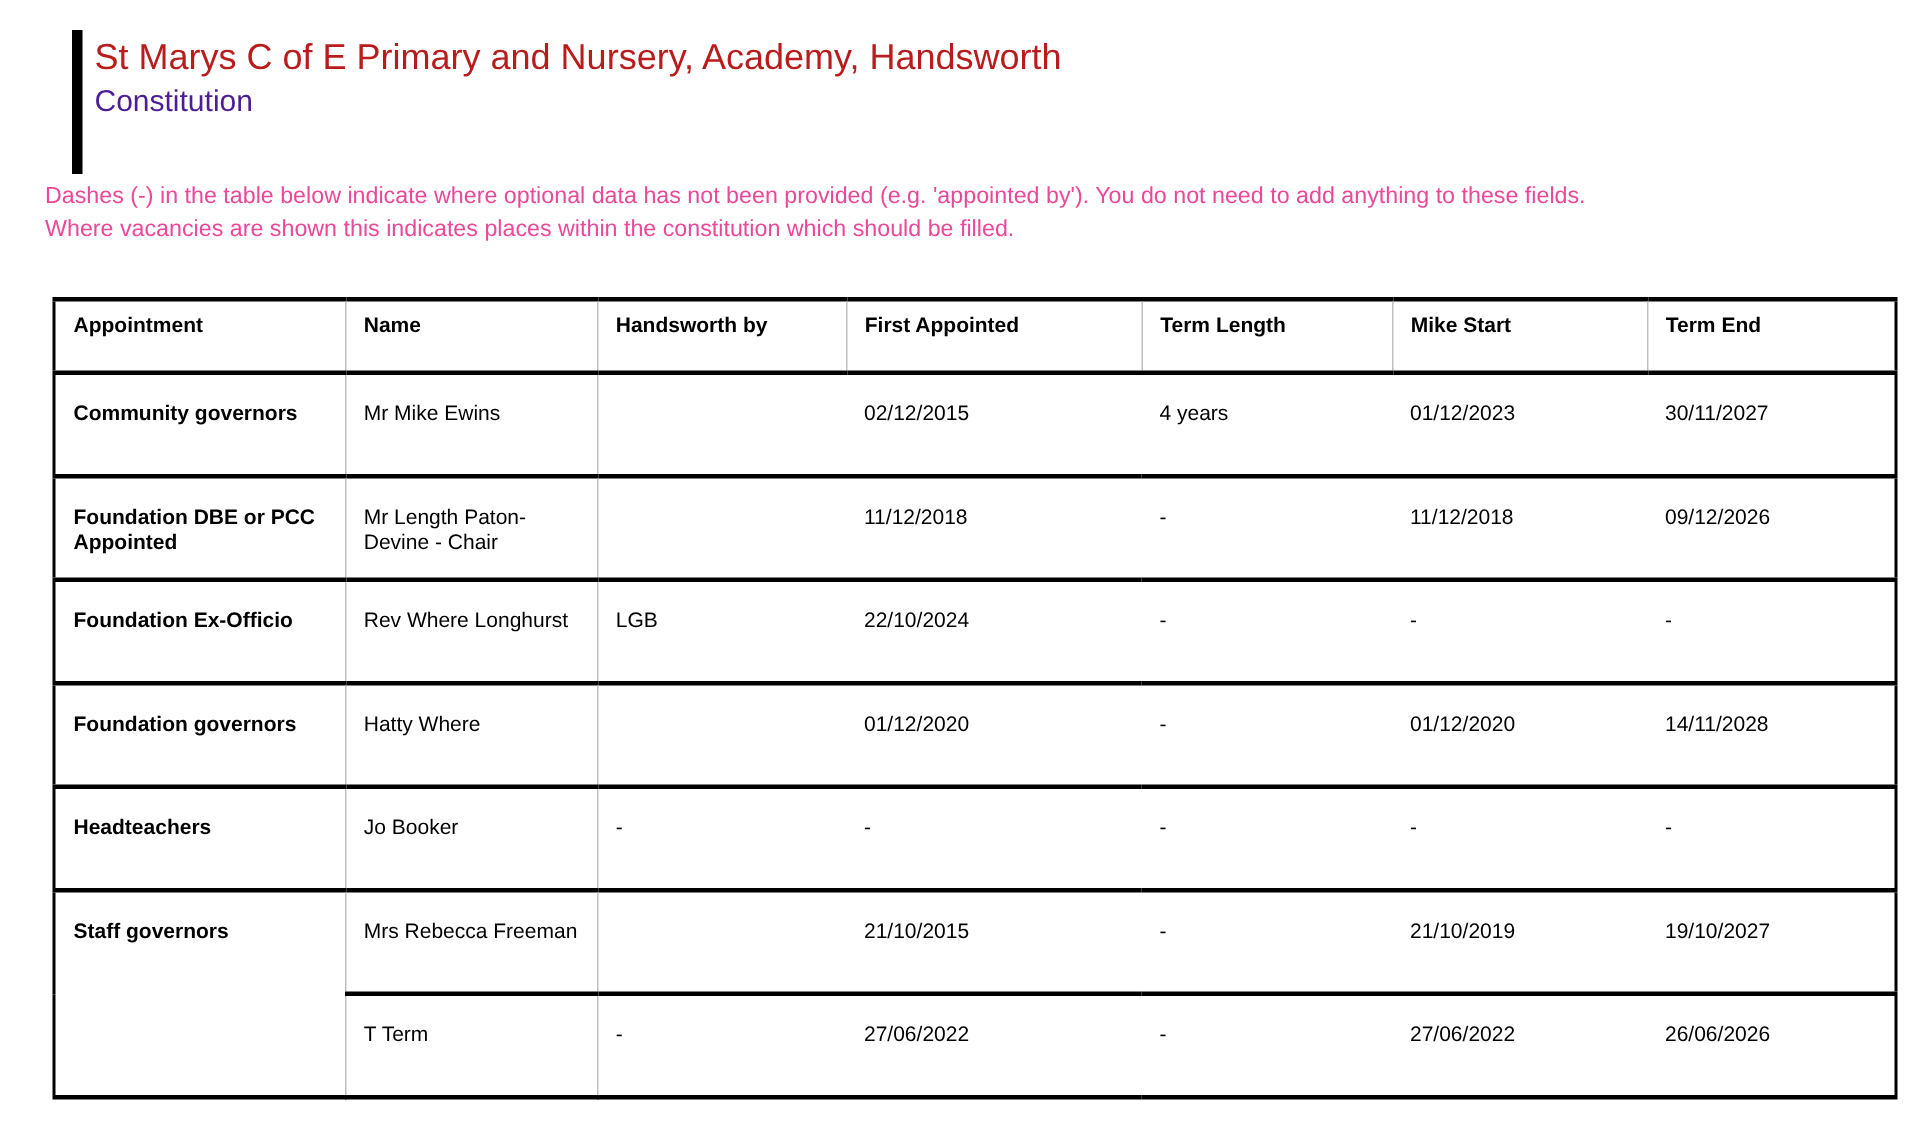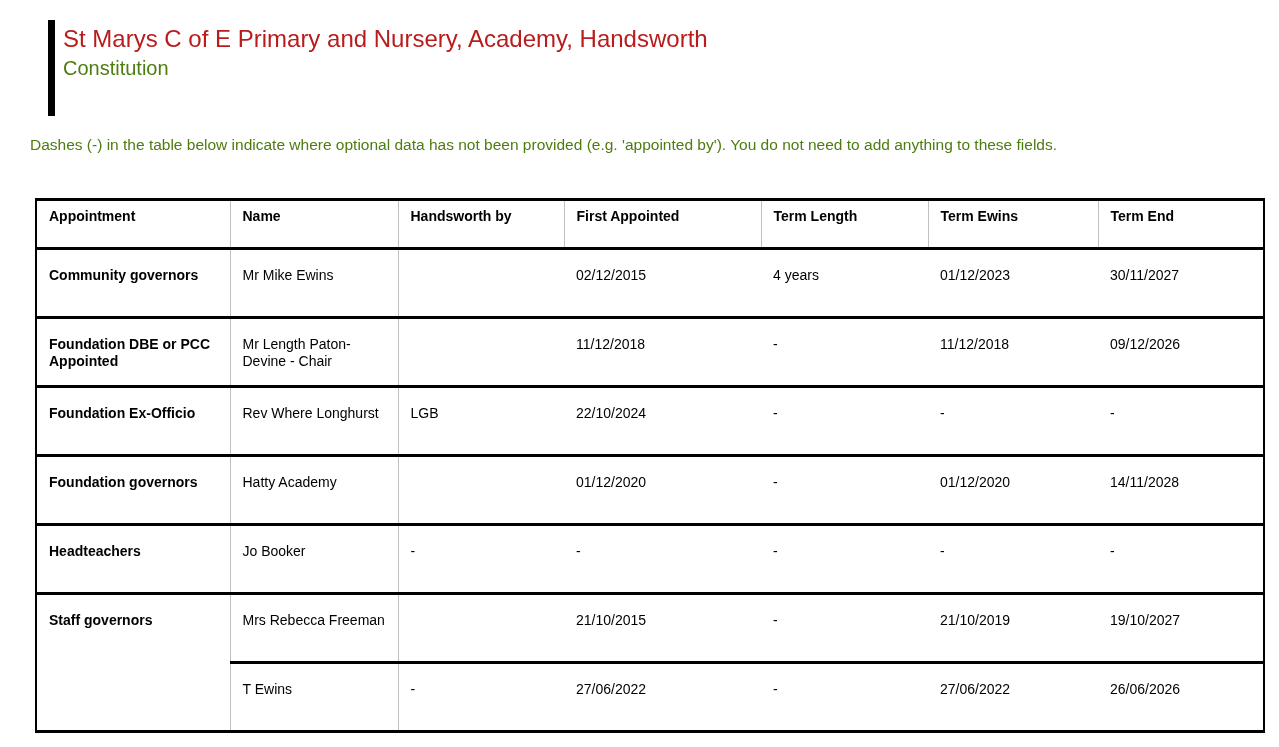--- a/index.html
+++ b/index.html
@@ -25,29 +25,29 @@
     font-size: 24px;
     line-height: 28px;
     color: #b91c1c;
     white-space: nowrap;
   }
   .doc-subtitle {
     position: absolute;
     left: 63px; top: 56px;
     font-size: 20px;
     line-height: 24px;
-    color: #4d7c0f;
+    color: #4c1d95;
   }
   .intro {
     position: absolute;
-    left: 30px; top: 134px;
+    left: 30px; top: 120px;
     width: 1235px;
     font-size: 15.5px;
     line-height: 22px;
-    color: #4d7c0f;
+    color: #ec4899;
   }
   table.constitution {
     position: absolute;
     left: 35px; top: 198px;
     width: 1228px;
     border-collapse: collapse;
     table-layout: fixed;
     border-left: 2px solid #000000;
     border-right: 2px solid #000000;
     border-top: 3px solid #000000;
@@ -85,40 +85,41 @@
 <body>
 
 <div class="page">
 
   <div class="accent-bar"></div>
   <div class="doc-title">St Marys C of E Primary and Nursery, Academy, Handsworth</div>
   <div class="doc-subtitle">Constitution</div>
 
   <div class="intro">
     <div>Dashes (-) in the table below indicate where optional data has not been provided (e.g. 'appointed by'). You do not need to add anything to these fields.</div>
+    <div>Where vacancies are shown this indicates places within the constitution which should be filled.</div>
   </div>
 
   <table class="constitution">
     <colgroup>
       <col style="width:194px">
       <col style="width:168px">
       <col style="width:166px">
       <col style="width:197px">
       <col style="width:167px">
       <col style="width:170px">
       <col style="width:166px">
     </colgroup>
     <thead>
       <tr>
         <th>Appointment</th>
         <th>Name</th>
         <th>Handsworth by</th>
         <th>First Appointed</th>
         <th>Term Length</th>
-        <th>Term Ewins</th>
+        <th>Mike Start</th>
         <th>Term End</th>
       </tr>
     </thead>
     <tbody>
       <tr class="group-row">
         <td class="col-appointment">Community governors</td>
         <td class="col-name">Mr Mike Ewins</td>
         <td></td>
         <td>02/12/2015</td>
         <td>4 years</td>
@@ -138,21 +139,21 @@
         <td class="col-appointment">Foundation Ex-Officio</td>
         <td class="col-name">Rev Where Longhurst</td>
         <td>LGB</td>
         <td>22/10/2024</td>
         <td>-</td>
         <td>-</td>
         <td>-</td>
       </tr>
       <tr class="group-row">
         <td class="col-appointment">Foundation governors</td>
-        <td class="col-name">Hatty Academy</td>
+        <td class="col-name">Hatty Where</td>
         <td></td>
         <td>01/12/2020</td>
         <td>-</td>
         <td>01/12/2020</td>
         <td>14/11/2028</td>
       </tr>
       <tr class="group-row">
         <td class="col-appointment">Headteachers</td>
         <td class="col-name">Jo Booker</td>
         <td>-</td>
@@ -164,21 +165,21 @@
       <tr class="group-row">
         <td class="col-appointment" rowspan="2">Staff governors</td>
         <td class="col-name">Mrs Rebecca Freeman</td>
         <td></td>
         <td>21/10/2015</td>
         <td>-</td>
         <td>21/10/2019</td>
         <td>19/10/2027</td>
       </tr>
       <tr class="sub-row">
-        <td class="col-name">T Ewins</td>
+        <td class="col-name">T Term</td>
         <td>-</td>
         <td>27/06/2022</td>
         <td>-</td>
         <td>27/06/2022</td>
         <td>26/06/2026</td>
       </tr>
     </tbody>
   </table>
 
 </div>

